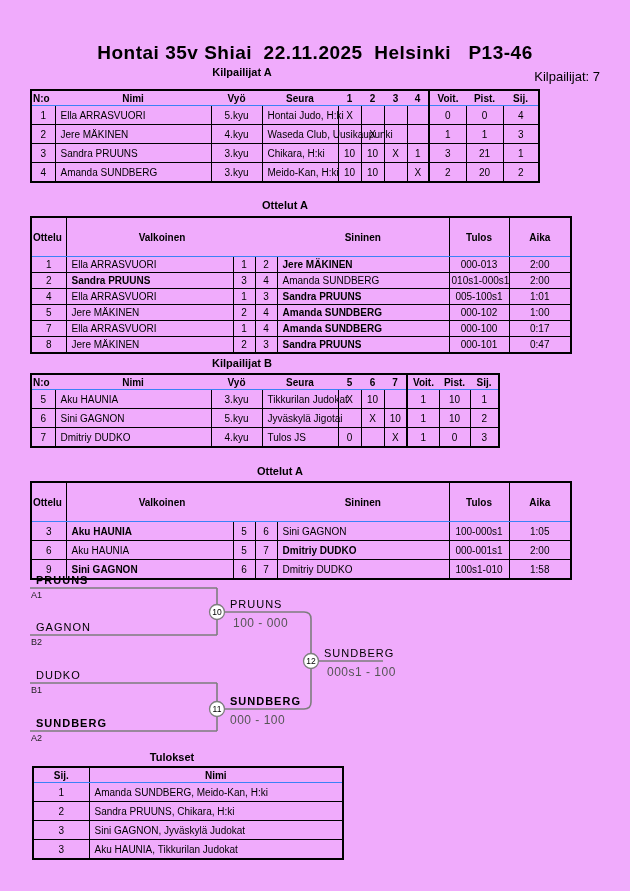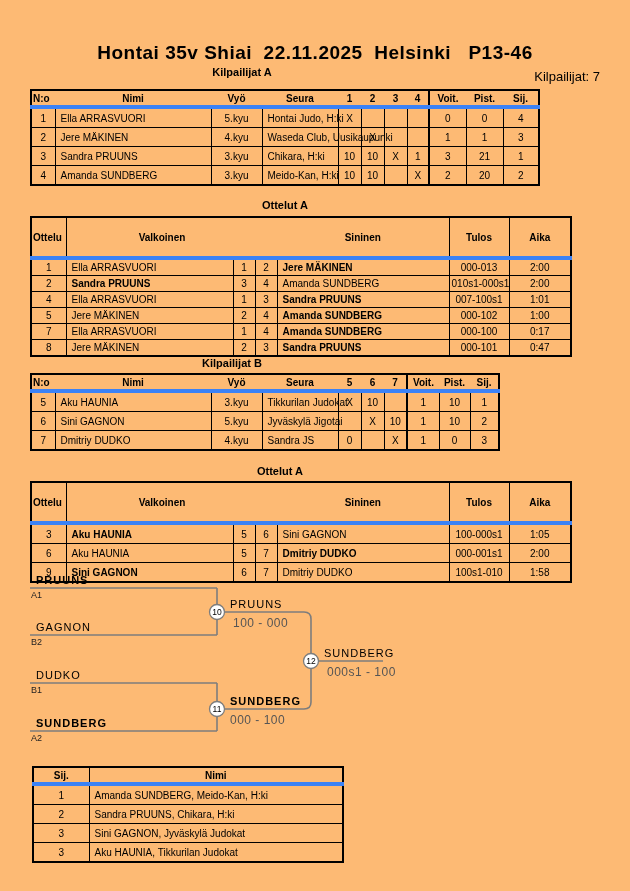--- a/index.html
+++ b/index.html
@@ -1,31 +1,31 @@
 <!DOCTYPE html>
 <html><head>
 <meta charset="utf-8">
 <style>
   html,body{margin:0;padding:0;background:#e8e8e8;}
   .page{
-    position:relative;width:630px;height:891px;background:#fdba74;
+    position:relative;width:630px;height:891px;background:#f0abfc;
     font-family:"Liberation Sans",sans-serif;color:#000;overflow:hidden;
     margin:0 auto;
   }
   .abs{position:absolute;}
   .main-title{
     left:0;top:42px;width:630px;text-align:center;
     font-size:19px;font-weight:bold;white-space:pre;letter-spacing:0.5px;
   }
   .sec-title{font-size:11px;font-weight:bold;text-align:center;width:200px;}
   .count-label{font-size:13px;text-align:right;width:130px;}
   table{position:absolute;border-collapse:collapse;table-layout:fixed;font-size:10px;}
   table.grid{border:2px solid #000;}
   table.grid td{border:1px solid #000;padding:0 2px;white-space:nowrap;}
-  table.grid th{border:none;border-bottom:4px solid #3b82f6;padding:0 1px;font-size:10px;white-space:nowrap;}
+  table.grid th{border:none;border-bottom:1px solid #3b82f6;padding:0 1px;font-size:10px;white-space:nowrap;}
   .pool td{height:18px;}
   .pool th{height:14px;}
   .mtbl td{height:15px;}
   .mtbl th{height:14px;}
   .mtbl2 td{height:18px;}
   .res td{height:18px;}
   .c{text-align:center;}
   .l{text-align:left;padding-left:5px !important;}
   .hl{text-align:left;padding-left:1px !important;}
   .sep{border-left:2px solid #000 !important;}
@@ -175,21 +175,21 @@
         <td class="l">Amanda SUNDBERG</td>
         <td class="c">010s1-000s1</td>
         <td class="c">2:00</td>
       </tr>
       <tr>
         <td class="c">4</td>
         <td class="l">Ella ARRASVUORI</td>
         <td class="c">1</td>
         <td class="c">3</td>
         <td class="l b">Sandra PRUUNS</td>
-        <td class="c">007-100s1</td>
+        <td class="c">005-100s1</td>
         <td class="c">1:01</td>
       </tr>
       <tr>
         <td class="c">5</td>
         <td class="l">Jere MÄKINEN</td>
         <td class="c">2</td>
         <td class="c">4</td>
         <td class="l b">Amanda SUNDBERG</td>
         <td class="c">000-102</td>
         <td class="c">1:00</td>
@@ -208,21 +208,21 @@
         <td class="l">Jere MÄKINEN</td>
         <td class="c">2</td>
         <td class="c">3</td>
         <td class="l b">Sandra PRUUNS</td>
         <td class="c">000-101</td>
         <td class="c">0:47</td>
       </tr>
     </tbody>
   </table>
 
-  <div class="abs sec-title" style="left:132px;top:357px;">Kilpailijat B</div>
+  <div class="abs sec-title" style="left:142px;top:357px;">Kilpailijat B</div>
 
   <table class="grid pool" style="left:30px;top:373px;width:468px;">
     <colgroup>
         <col style="width:24px">
         <col style="width:156px">
         <col style="width:51px">
         <col style="width:76px">
         <col style="width:23px">
         <col style="width:23px">
         <col style="width:23px">
@@ -266,21 +266,21 @@
         <td class="c">X</td>
         <td class="c">10</td>
         <td class="c sep">1</td>
         <td class="c">10</td>
         <td class="c">2</td>
       </tr>
       <tr>
         <td class="c">7</td>
         <td class="l">Dmitriy DUDKO</td>
         <td class="c">4.kyu</td>
-        <td class="l seura">Sandra JS</td>
+        <td class="l seura">Tulos JS</td>
         <td class="c">0</td>
         <td class="c"></td>
         <td class="c">X</td>
         <td class="c sep">1</td>
         <td class="c">0</td>
         <td class="c">3</td>
       </tr>
     </tbody>
   </table>
 
@@ -362,20 +362,21 @@
   <div class="abs bk-score" style="left:233px;top:616px;">100 - 000</div>
   <div class="abs bk-name" style="left:36px;top:669px;">DUDKO</div>
   <div class="abs bk-seed" style="left:31px;top:685px;">B1</div>
   <div class="abs bk-name b" style="left:36px;top:717px;">SUNDBERG</div>
   <div class="abs bk-seed" style="left:31px;top:733px;">A2</div>
   <div class="abs bk-name b" style="left:230px;top:695px;">SUNDBERG</div>
   <div class="abs bk-score" style="left:230px;top:713px;">000 - 100</div>
   <div class="abs bk-name" style="left:324px;top:647px;">SUNDBERG</div>
   <div class="abs bk-score" style="left:327px;top:665px;">000s1 - 100</div>
 
+  <div class="abs sec-title" style="left:72px;top:751px;">Tulokset</div>
 
   <table class="grid res" style="left:32px;top:766px;width:310px;">
     <colgroup>
         <col style="width:56px">
         <col style="width:254px">
       </colgroup>
     <thead>
       <tr>
         <th class="c" style="border-right:1px solid #000;height:14px;">Sij.</th>
         <th class="c">Nimi</th>

